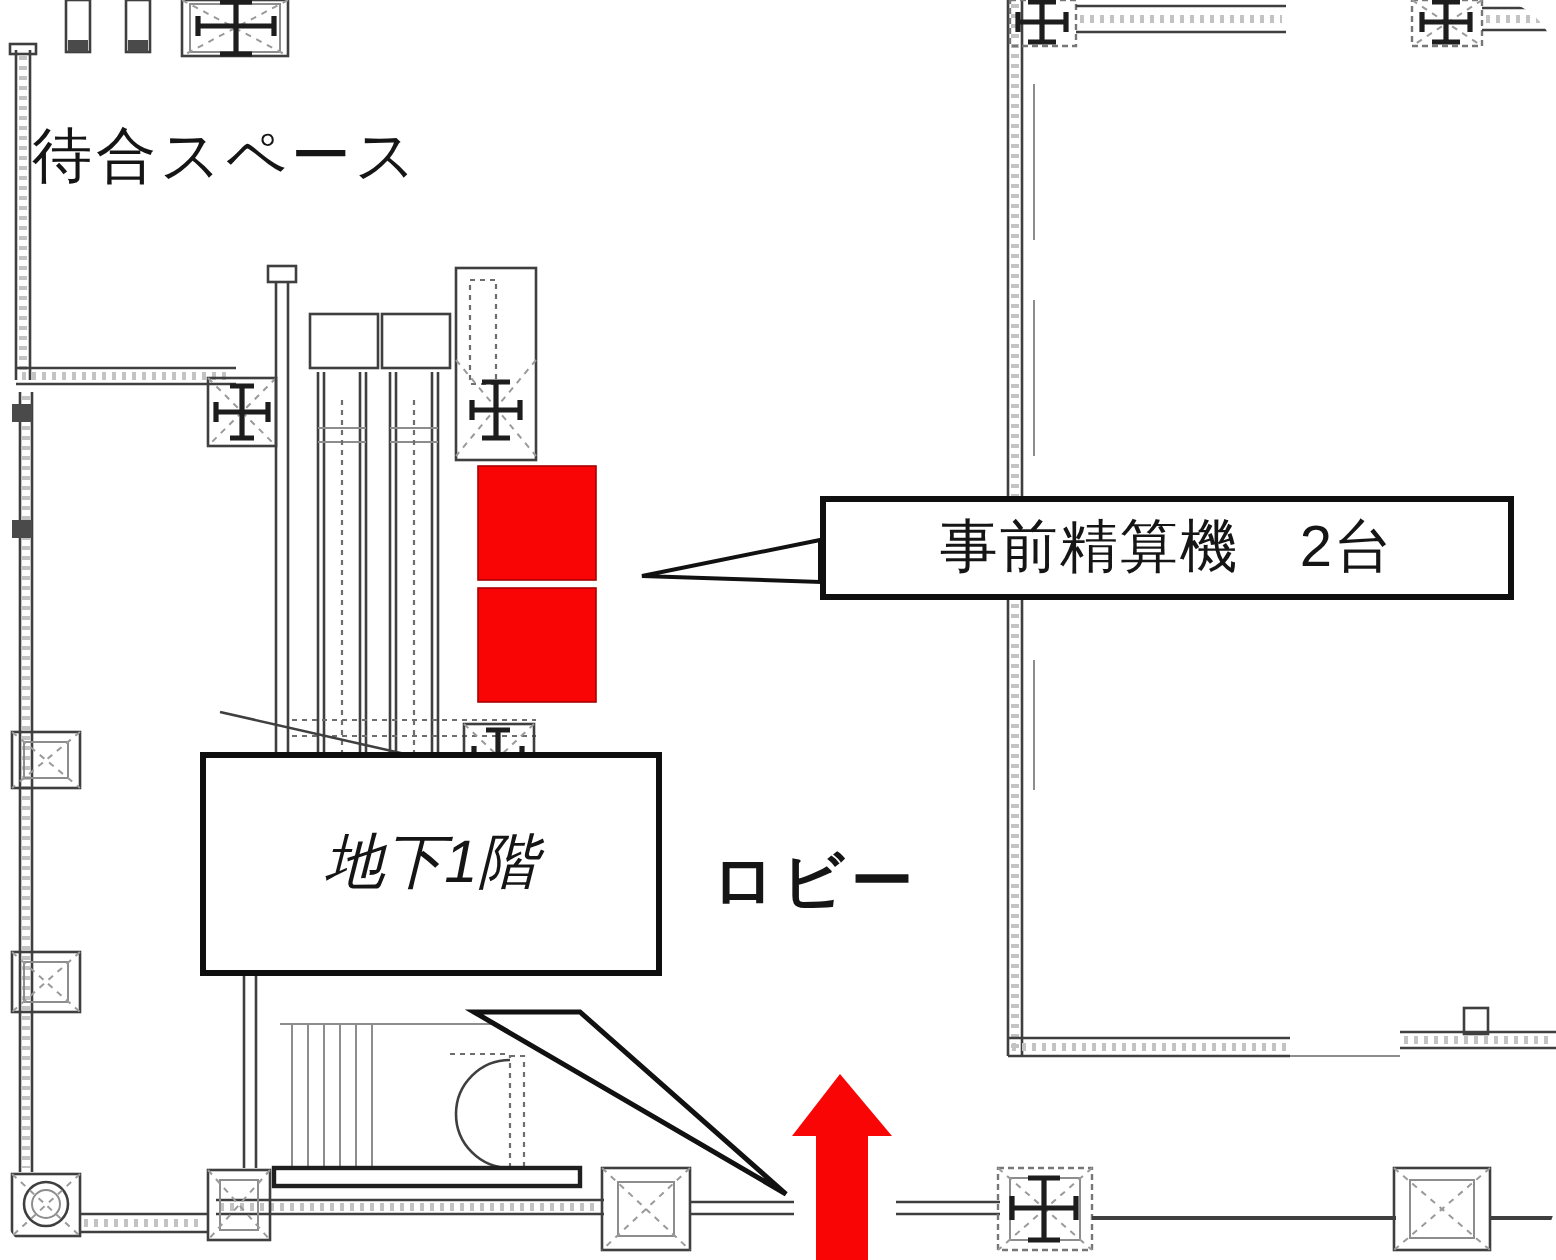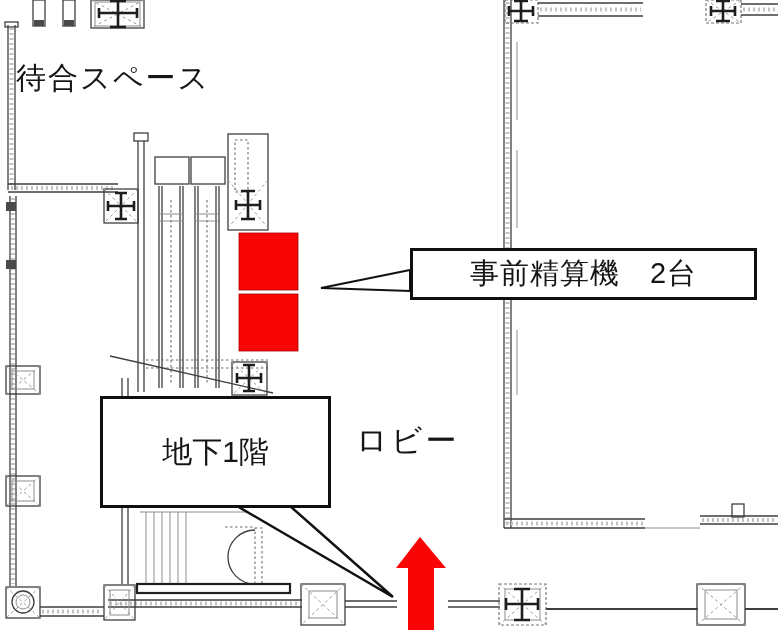--- a/index.html
+++ b/index.html
@@ -1,42 +1,42 @@
 <!DOCTYPE html>
 <html><head>
 <meta charset="utf-8">
 <style>
   html,body{margin:0;padding:0;background:#ffffff;}
   #stage{
     position:relative;width:778px;height:630px;background:#ffffff;overflow:hidden;
-    font-family:"Liberation Sans","DejaVu Sans",sans-serif;color:#111;
+    font-family:"Liberation Sans","DejaVu Sans",sans-serif;color:#111;border-radius:32px;
   }
   #plan{position:absolute;left:0;top:0;}
   
   .ln{stroke:#3f3f3f;stroke-width:1.3;fill:none;}
   .lt{stroke:#8d8d8d;stroke-width:1;fill:none;}
   .th{stroke:#1f1f1f;stroke-width:2.2;fill:#ffffff;}
   .hat{stroke:#c3c3c3;stroke-width:4;stroke-dasharray:2 3;fill:none;}
   .dx{stroke:#9a9a9a;stroke-width:1;stroke-dasharray:3 3;fill:none;}
   .db{stroke:#6e6e6e;stroke-width:1.1;stroke-dasharray:2.5 2.5;fill:none;}
   .dxr{stroke:#777;stroke-width:1.2;stroke-dasharray:3 2;fill:none;}
   .ib{stroke:#1d1d1d;stroke-width:2.6;fill:none;}
   .fillbar{fill:#4a4a4a;stroke:none;}
   
   .arealabel{position:absolute;white-space:nowrap;color:#151515;}
   .lbl-waiting{left:16px;top:58px;font-size:30px;letter-spacing:2px;}
-  .lbl-lobby{left:356px;top:420px;font-size:31px;letter-spacing:3px;}
+  .lbl-lobby{left:356px;top:420px;font-size:31px;letter-spacing:3px;font-weight:bold;}
   
   .callout{
     position:absolute;background:#ffffff;border:3px solid #0f0f0f;
     display:flex;align-items:center;justify-content:center;
     color:#151515;box-sizing:content-box;
   }
   .callout-machines{left:410px;top:248px;width:341px;height:46px;font-size:29px;letter-spacing:1px;}
-  .callout-door{left:100px;top:396px;width:225px;height:106px;font-size:30px;flex-direction:row;line-height:1.42;}
+  .callout-door{left:100px;top:376px;width:225px;height:106px;font-size:30px;flex-direction:row;line-height:1.42;font-style:italic;}
 </style>
 </head>
 <body>
 
 <div id="stage">
 
   <svg id="plan" width="778" height="630" viewBox="0 0 778 630">
 
     <g>
       <rect x="33" y="0" width="12" height="26" class="ln"></rect>

